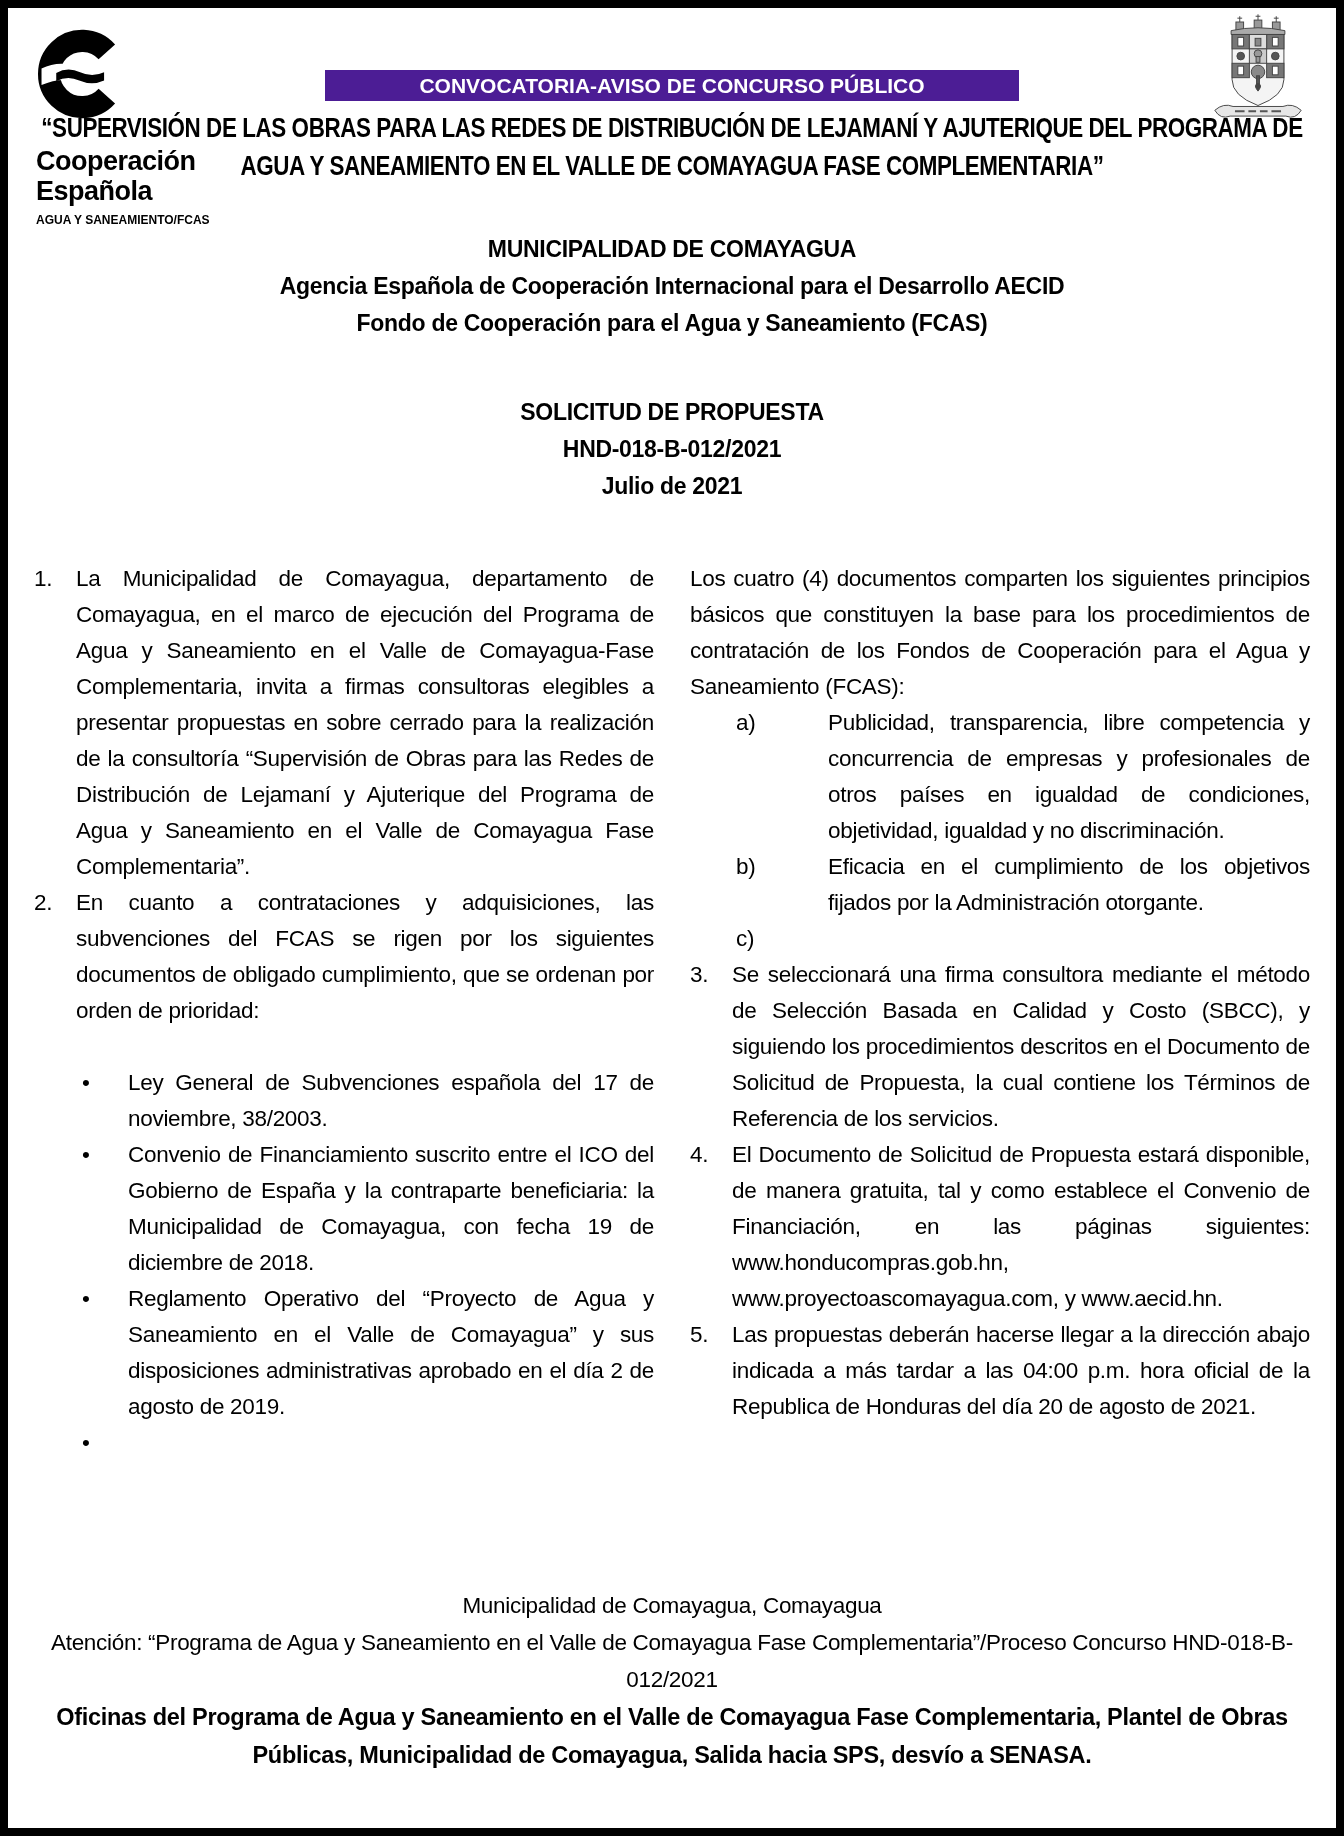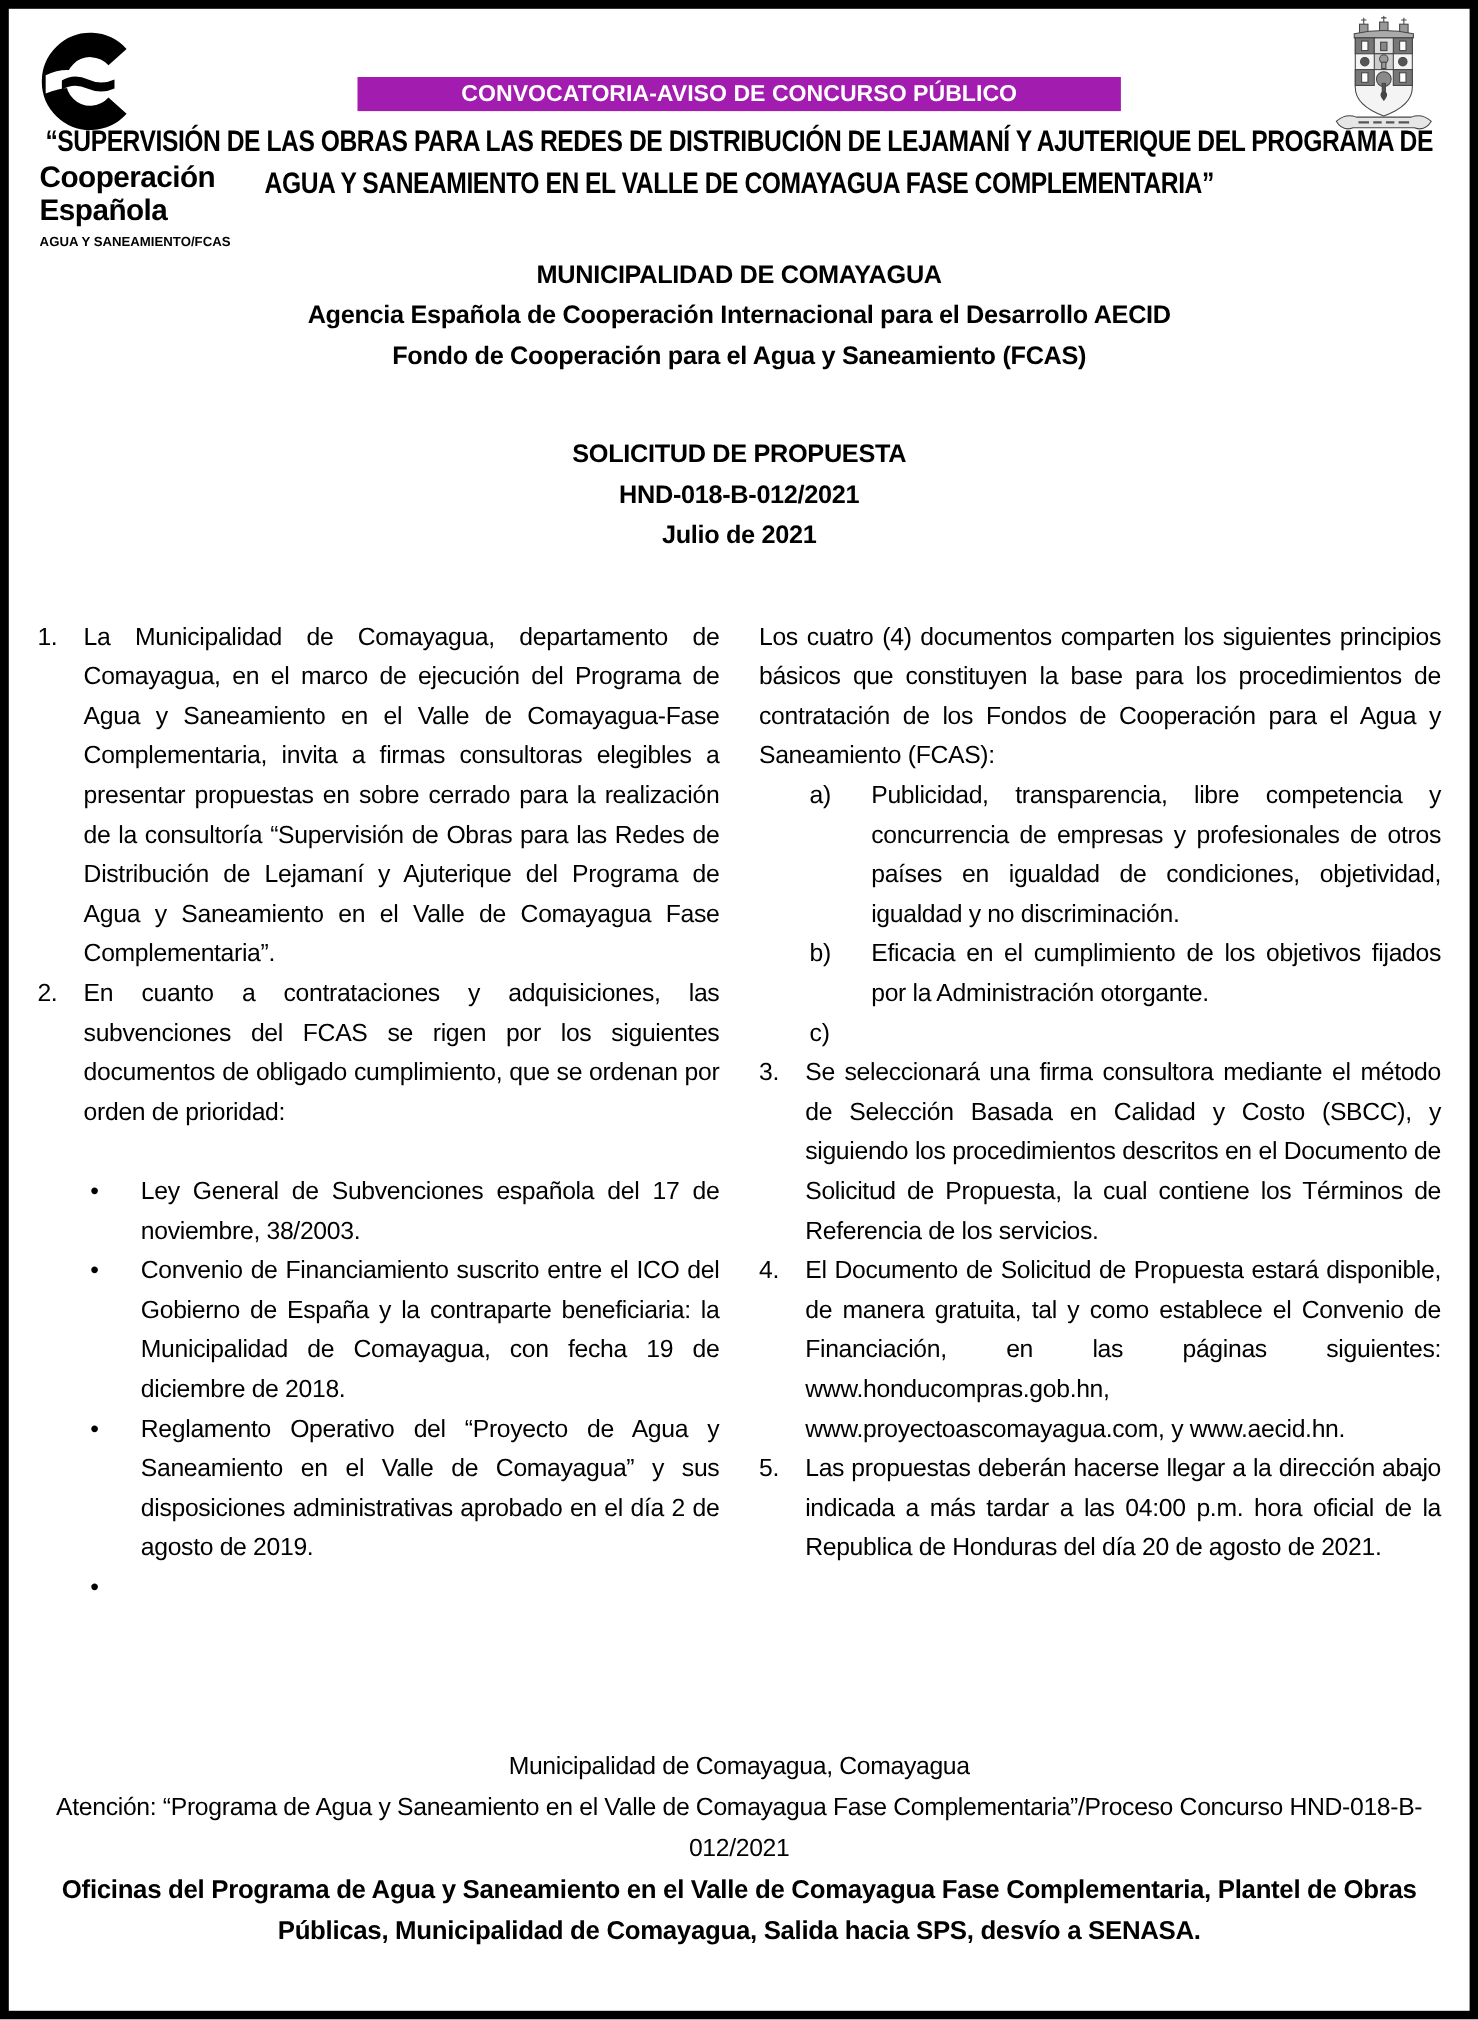--- a/index.html
+++ b/index.html
@@ -11,21 +11,21 @@
     letter-spacing:-0.3px;
   }
   
   .logo{position:absolute;left:28px;top:20px;display:flex;gap:14px;align-items:flex-start;flex-direction:column;}
   .logo-mark{width:92px;height:92px;flex:none;}
   .logo-text{padding-top:12px;}
   .logo-big{font-weight:bold;font-size:27px;line-height:30px;letter-spacing:-0.5px;}
   .logo-small{font-weight:bold;font-size:12px;letter-spacing:0;margin-top:7px;}
   .coat{position:absolute;right:30px;top:6px;width:96px;height:112px;}
   .banner{
-    margin:62px auto 0;width:694px;height:31px;background:#a21caf;color:#fff;
+    margin:62px auto 0;width:694px;height:31px;background:#4c1d95;color:#fff;
     display:flex;align-items:center;justify-content:center;flex:none;
   }
   .banner span{font-weight:bold;font-size:21px;letter-spacing:0;}
   .title{
     margin:8px 0 0;font-size:27px;line-height:38px;font-weight:bold;text-align:center;
     width:1560px;position:relative;left:50%;transform:translateX(-50%) scaleX(0.83);
     letter-spacing:-0.5px;
   }
   .hblock{text-align:center;font-weight:bold;font-size:23px;line-height:37px;}
   .hblock.org{margin-top:46px;}
@@ -35,21 +35,21 @@
   .col{flex:1;font-size:22.5px;line-height:36px;text-align:justify;}
   .li{display:flex;}
   .li .num{width:42px;flex:none;}
   .li .tx{flex:1;}
   .bullets{margin-top:36px;}
   .bu{display:flex;padding-left:48px;}
   .bu .dot{width:46px;flex:none;}
   .bu .tx{flex:1;}
   .pr{display:flex;padding-left:46px;}
   .pr .num{width:56px;flex:none;}
-  .pr .tx{flex:1;}
+  .pr .tx{flex:1;margin-left:36px;}
   
   .foot{margin-top:auto;margin-bottom:54px;text-align:center;padding:0 12px;
         font-size:22.5px;line-height:37px;}
   .foot .bold{font-weight:bold;font-size:23.5px;line-height:38px;}
 </style>
 </head>
 <body>
 
 <div class="page">
 

